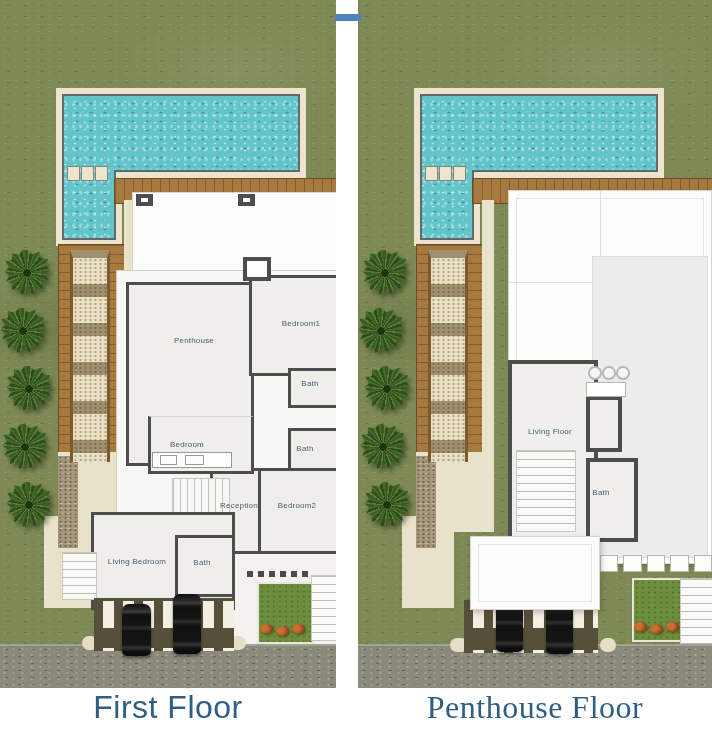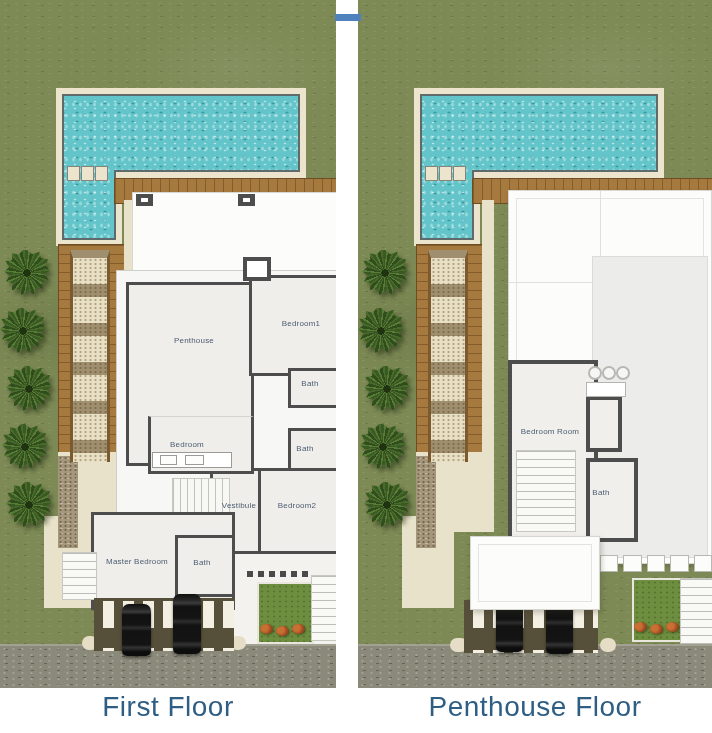--- a/index.html
+++ b/index.html
@@ -95,21 +95,21 @@
   .pergband{background:var(--pergola,#564f3a);}
   .car{border-radius:7px 7px 5px 5px;box-shadow:0 2px 3px rgba(0,0,0,.45);
      background:linear-gradient(180deg,#0f0f0f 0%,#262626 10%,#3c3c3c 15%,#111 21%,#141414 40%,#2e2e2e 46%,#121212 52%,#141414 78%,#333 84%,#0d0d0d 92%);}
   .curb{background:#e5ddc6;border-radius:8px;}
 
   
   .room-labels{inset:0;}
   .room-label{position:absolute;transform:translate(-50%,-50%);font-size:8px;letter-spacing:.2px;
      color:var(--label,#4d5d72);white-space:nowrap;}
   .caption{position:absolute;top:684px;height:46px;display:flex;align-items:center;justify-content:center;
-     font-size:28px;letter-spacing:.5px;color:var(--title,#2e5e84);}
+     font-size:32px;letter-spacing:.5px;color:var(--title,#2e5e84);}
   .divider{background:var(--divider,#4f81bd);}
 </style>
 </head>
 <body>
 
 <div class="stage">
 
   <section class="panel" style="left:0;width:336px;">
     <div class="p grass"></div>
 
@@ -168,23 +168,23 @@
     <div class="p pergband" style="left:94px;top:628px;width:140px;height:20px;"></div>
     <div class="p car" style="left:122px;top:604px;width:29px;height:52px;"></div>
     <div class="p car" style="left:173px;top:594px;width:28px;height:60px;"></div>
 
     <div class="p room-labels">
         <span class="room-label" style="left: 194px; top: 340px;">Penthouse</span>
         <span class="room-label" style="left: 301px; top: 323px;">Bedroom1</span>
         <span class="room-label" style="left: 310px; top: 383px;">Bath</span>
         <span class="room-label" style="left: 305px; top: 448px;">Bath</span>
         <span class="room-label" style="left: 187px; top: 444px;">Bedroom</span>
-        <span class="room-label" style="left: 239px; top: 505px;">Vestibule</span>
+        <span class="room-label" style="left: 239px; top: 505px;">Reception</span>
         <span class="room-label" style="left: 297px; top: 505px;">Bedroom2</span>
-        <span class="room-label" style="left: 137px; top: 561px;">Master Bedroom</span>
+        <span class="room-label" style="left: 137px; top: 561px;">Living Bedroom</span>
         <span class="room-label" style="left: 202px; top: 562px;">Bath</span>
       </div>
   </section>
 
   <section class="panel" style="left:358px;width:354px;">
     <div class="p grass"></div>
 
     <div class="p poolL pool-cream"></div>
     <div class="p poolL pool-edge"></div>
     <div class="p poolL pool-water"></div>
@@ -236,21 +236,21 @@
     <div class="p road" style="top:644px;"></div>
     <div class="p curb" style="left:92px;top:638px;width:18px;height:14px;"></div>
     <div class="p curb" style="left:242px;top:638px;width:16px;height:14px;"></div>
     <div class="p pergola" style="left:106px;top:600px;width:134px;height:50px;"></div>
     <div class="p pergband" style="left:106px;top:628px;width:134px;height:22px;"></div>
     <div class="p car" style="left:138px;top:598px;width:27px;height:54px;"></div>
     <div class="p car" style="left:188px;top:596px;width:27px;height:58px;"></div>
     <div class="p roof" style="left:112px;top:536px;width:128px;height:72px;"></div>
 
     <div class="p room-labels">
-        <span class="room-label" style="left: 192px; top: 431px;">Bedroom Room</span>
+        <span class="room-label" style="left: 192px; top: 431px;">Living Floor</span>
         <span class="room-label" style="left: 243px; top: 492px;">Bath</span>
       </div>
   </section>
 
   <div class="p divider" style="left:335px;top:14px;width:26px;height:7px;"></div>
   <div class="caption" style="left:0;width:336px;">First Floor</div>
-  <div class="caption" style="left:358px;width:354px;">Penthouse Floor</div>
+  <div class="caption" style="left:358px;width:354px;font-family:Liberation Serif, serif;">Penthouse Floor</div>
 </div>
 
 </body></html>

